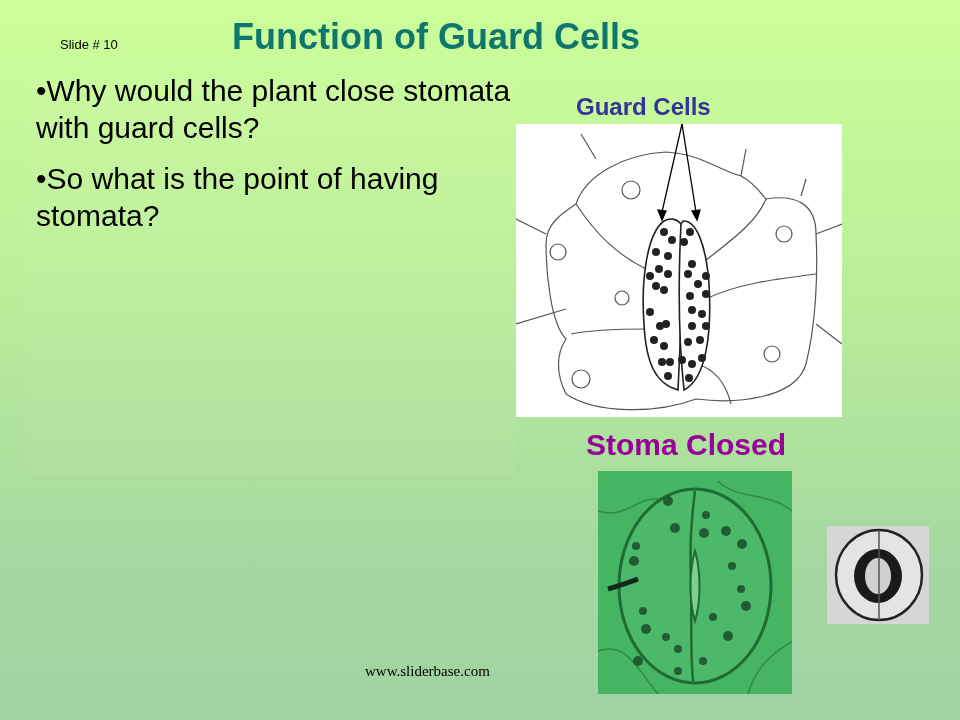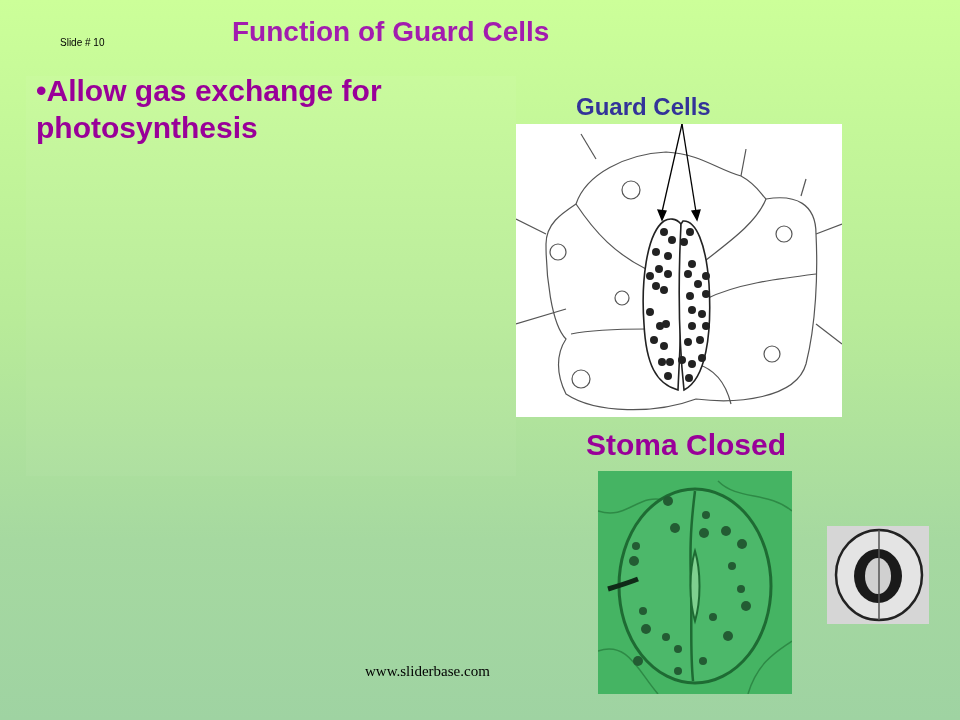--- a/index.html
+++ b/index.html
@@ -4,25 +4,25 @@
   <style>
     * { margin: 0; padding: 0; box-sizing: border-box; }
     html, body { width: 960px; height: 720px; overflow: hidden; }
     body {
       position: relative;
       font-family: "Liberation Sans", sans-serif;
       background: linear-gradient(to bottom, #ccff99 0%, #b8eb99 45%, #a6d9a0 75%, #9fd3a2 100%);
     }
     .slide-num {
       position: absolute; left: 60px; top: 37px;
-      font-size: 10px; color: #000;
+      font-size: 13px; color: #000;
     }
     .title {
       position: absolute; left: 232px; top: 16px;
-      font-size: 28px; font-weight: bold; color: #a21caf;
+      font-size: 36px; font-weight: bold; color: #0f766e;
       letter-spacing: 0px;
     }
     .text-panel {
       position: absolute; left: 26px; top: 76px; width: 490px; height: 400px;
       background: rgba(255,255,255,0.04);
     }
     .bullets {
       position: absolute; left: 36px; top: 72px; width: 480px;
       font-size: 30px; line-height: 37px;
     }
@@ -59,22 +59,25 @@
   </style>
 </head>
 <body>
 
 <div class="slide-num">Slide # 10</div>
 <div class="title">Function of Guard Cells</div>
 
 <div class="text-panel"></div>
 
 <div class="bullets">
-  <div class="bullet purple bold">
-    <span>•</span><span>Allow gas exchange for photosynthesis</span>
+  <div class="bullet black">
+    <span>•</span><span>Why would the plant close stomata with guard cells?</span>
+  </div>
+  <div class="bullet black">
+    <span>•</span><span>So what is the point of having stomata?</span>
   </div>
 </div>
 
 <div class="gc-label">Guard Cells</div>
 
 <div class="diagram">
   <svg width="326" height="293" viewBox="0 0 326 293">
     <g fill="none" stroke="#555" stroke-width="1.2">
       <path d="M60 80 C70 50 110 30 150 28 C185 30 200 45 225 52 C240 60 245 70 250 75 C280 70 300 80 300 110 C302 150 300 200 290 240 C280 275 220 280 180 275 C140 290 80 290 50 270 C40 250 40 230 50 215 C35 200 30 150 30 120 C30 100 45 90 60 80 Z"></path>
       <path d="M60 80 C80 110 100 130 130 145"></path>

